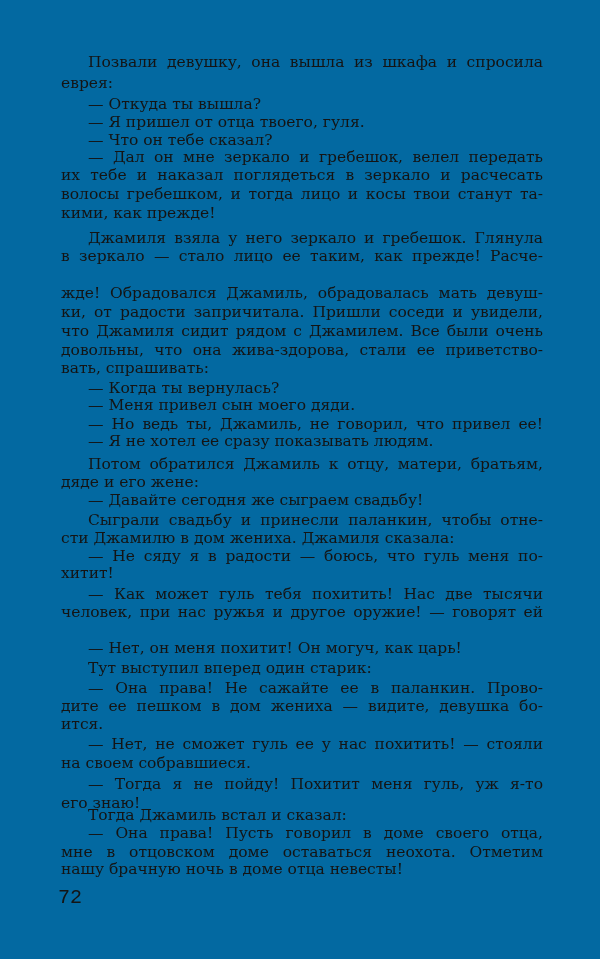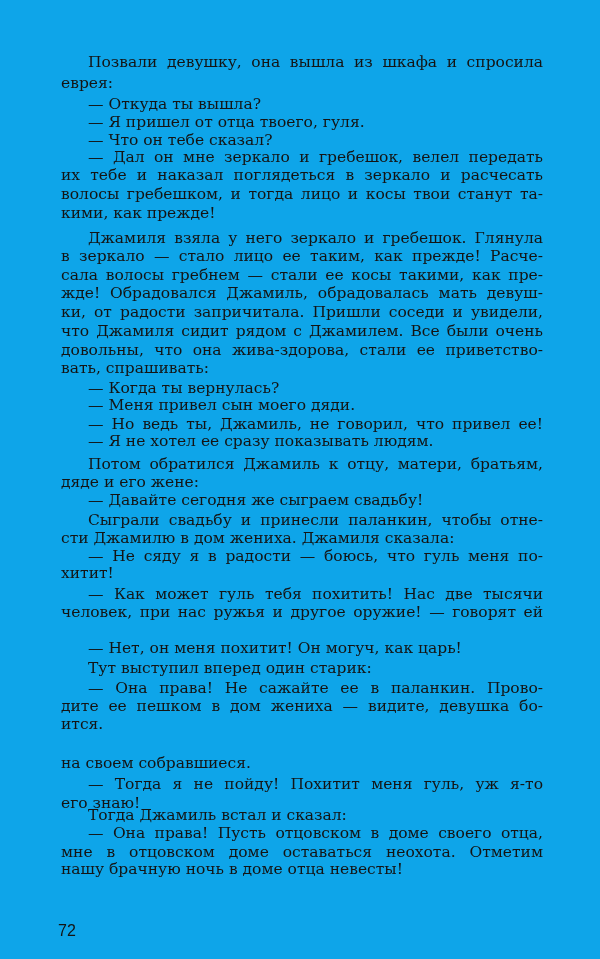--- a/index.html
+++ b/index.html
@@ -1,58 +1,57 @@
 <!DOCTYPE html>
 <html><head>
 <meta charset="utf-8">
 <style>
   html, body { margin: 0; padding: 0; background: #ffffff; }
   body { width: 600px; height: 959px; position: relative; overflow: hidden; }
-  .page { position: absolute; left: 0; top: 0; width: 600px; height: 959px; background: #0ea5e9; }
+  .page { position: absolute; left: 0; top: 0; width: 600px; height: 959px; background: #0369a1; }
   .line {
     position: absolute;
     left: 61px;
     width: 482px;
     height: 20px;
     line-height: 20px;
     font-family: "DejaVu Serif", "Liberation Serif", serif;
     font-size: 15.5px;
     color: #141414;
     white-space: nowrap;
     text-align: justify;
     text-align-last: justify;
   }
   .line.short { text-align-last: left; }
   .line.indent { left: 88px; width: 455px; }
   .pagenum {
     position: absolute;
     left: 58px;
-    top: 922px;
-    font-family: Liberation Sans, sans-serif;
-    font-size: 16px;
+    top: 886px;
+    font-family: Liberation Mono, monospace;
+    font-size: 20px;
     color: #141414;
   }
 </style>
 </head>
 <body>
 
 <div class="page">
   <div class="line indent" style="top:52px">Позвали девушку, она вышла из шкафа и спросила</div>
   <div class="line short" style="top:73px">еврея:</div>
   <div class="line indent short" style="top:94px">— Откуда ты вышла?</div>
   <div class="line indent short" style="top:112px">— Я пришел от отца твоего, гуля.</div>
   <div class="line indent short" style="top:130px">— Что он тебе сказал?</div>
   <div class="line indent" style="top:147px">— Дал он мне зеркало и гребешок, велел передать</div>
   <div class="line" style="top:165px">их тебе и наказал поглядеться в зеркало и расчесать</div>
   <div class="line" style="top:184px">волосы гребешком, и тогда лицо и косы твои станут та-</div>
   <div class="line short" style="top:203px">кими, как прежде!</div>
 
   <div class="line indent" style="top:228px">Джамиля взяла у него зеркало и гребешок. Глянула</div>
   <div class="line" style="top:246px">в зеркало — стало лицо ее таким, как прежде! Расче-</div>
-  <div class="line" style="top:265px">сала волосы гребнем — стали ее косы такими, как пре-</div>
   <div class="line" style="top:283px">жде! Обрадовался Джамиль, обрадовалась мать девуш-</div>
   <div class="line" style="top:302px">ки, от радости запричитала. Пришли соседи и увидели,</div>
   <div class="line" style="top:321px">что Джамиля сидит рядом с Джамилем. Все были очень</div>
   <div class="line" style="top:340px">довольны, что она жива-здорова, стали ее приветство-</div>
   <div class="line short" style="top:358px">вать, спрашивать:</div>
 
   <div class="line indent short" style="top:378px">— Когда ты вернулась?</div>
   <div class="line indent short" style="top:395px">— Меня привел сын моего дяди.</div>
   <div class="line indent" style="top:414px">— Но ведь ты, Джамиль, не говорил, что привел ее!</div>
   <div class="line indent short" style="top:431px">— Я не хотел ее сразу показывать людям.</div>
@@ -64,22 +63,23 @@
   <div class="line short" style="top:528px">сти Джамилю в дом жениха. Джамиля сказала:</div>
   <div class="line indent" style="top:546px">— Не сяду я в радости — боюсь, что гуль меня по-</div>
   <div class="line short" style="top:563px">хитит!</div>
   <div class="line indent" style="top:584px">— Как может гуль тебя похитить! Нас две тысячи</div>
   <div class="line" style="top:602px">человек, при нас ружья и другое оружие! — говорят ей</div>
   <div class="line indent short" style="top:638px">— Нет, он меня похитит! Он могуч, как царь!</div>
   <div class="line indent short" style="top:658px">Тут выступил вперед один старик:</div>
   <div class="line indent" style="top:678px">— Она права! Не сажайте ее в паланкин. Прово-</div>
   <div class="line" style="top:696px">дите ее пешком в дом жениха — видите, девушка бо-</div>
   <div class="line short" style="top:714px">ится.</div>
+  <div class="line indent" style="top:734px">— Нет, не сможет гуль ее у нас похитить! — стояли</div>
   <div class="line short" style="top:753px">на своем собравшиеся.</div>
   <div class="line indent" style="top:774px">— Тогда я не пойду! Похитит меня гуль, уж я-то</div>
   <div class="line short" style="top:793px">его знаю!</div>
   <div class="line indent short" style="top:805px">Тогда Джамиль встал и сказал:</div>
-  <div class="line indent" style="top:823px">— Она права! Пусть отцовском в доме своего отца,</div>
+  <div class="line indent" style="top:823px">— Она права! Пусть говорил в доме своего отца,</div>
   <div class="line" style="top:842px">мне в отцовском доме оставаться неохота. Отметим</div>
   <div class="line short" style="top:859px">нашу брачную ночь в доме отца невесты!</div>
 
   <div class="pagenum">72</div>
 </div>
 
 </body></html>

